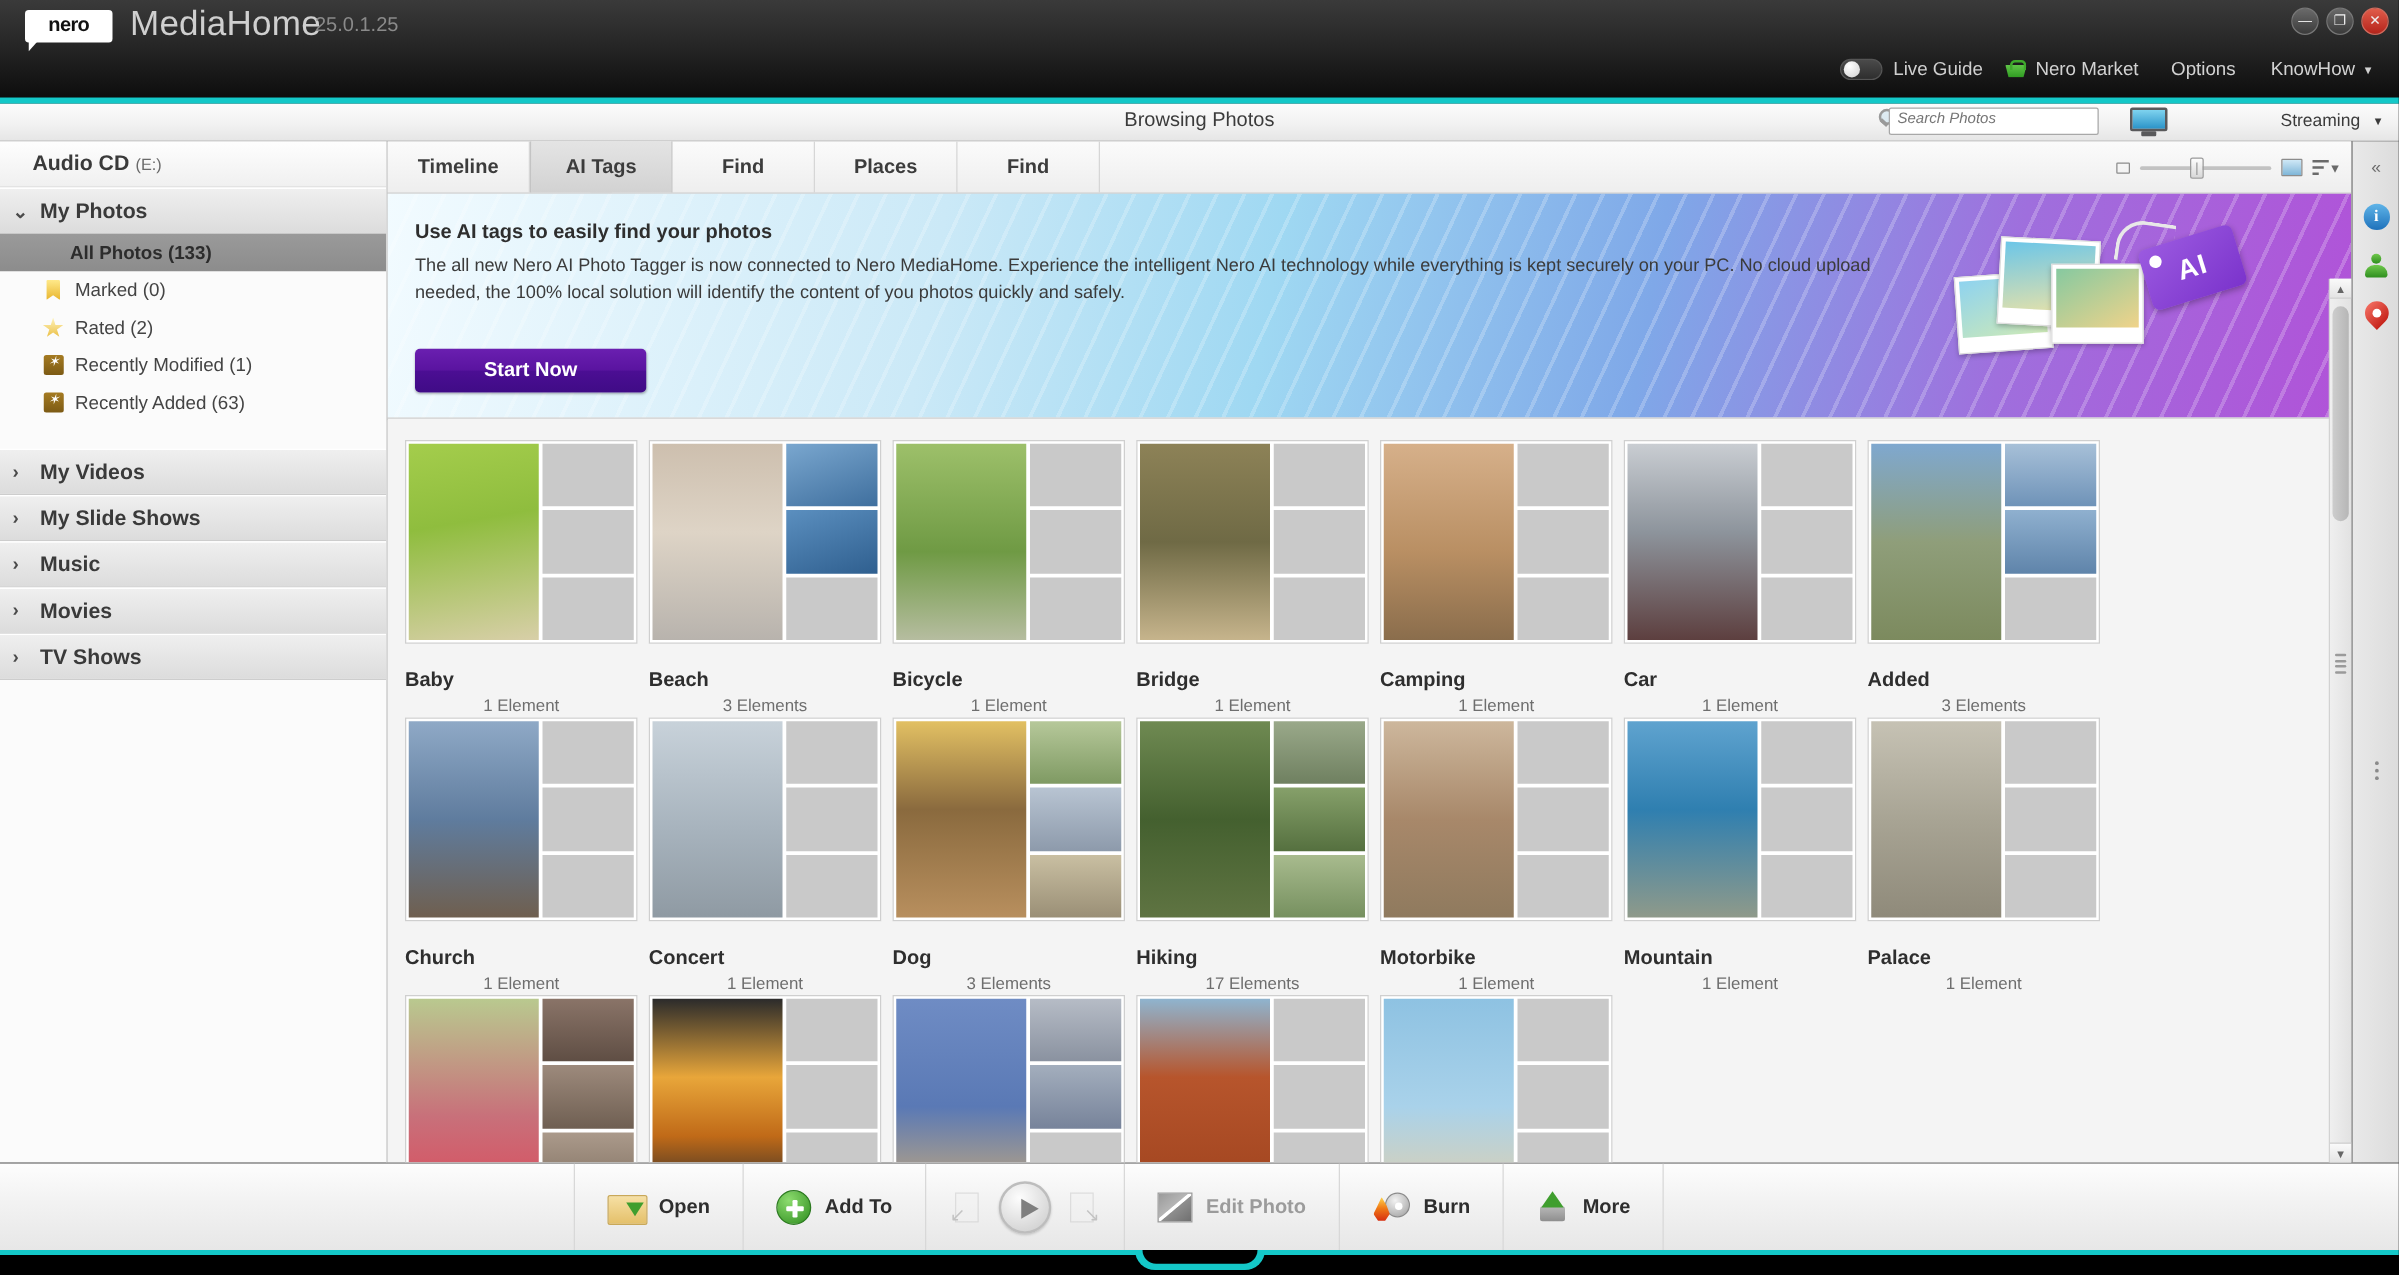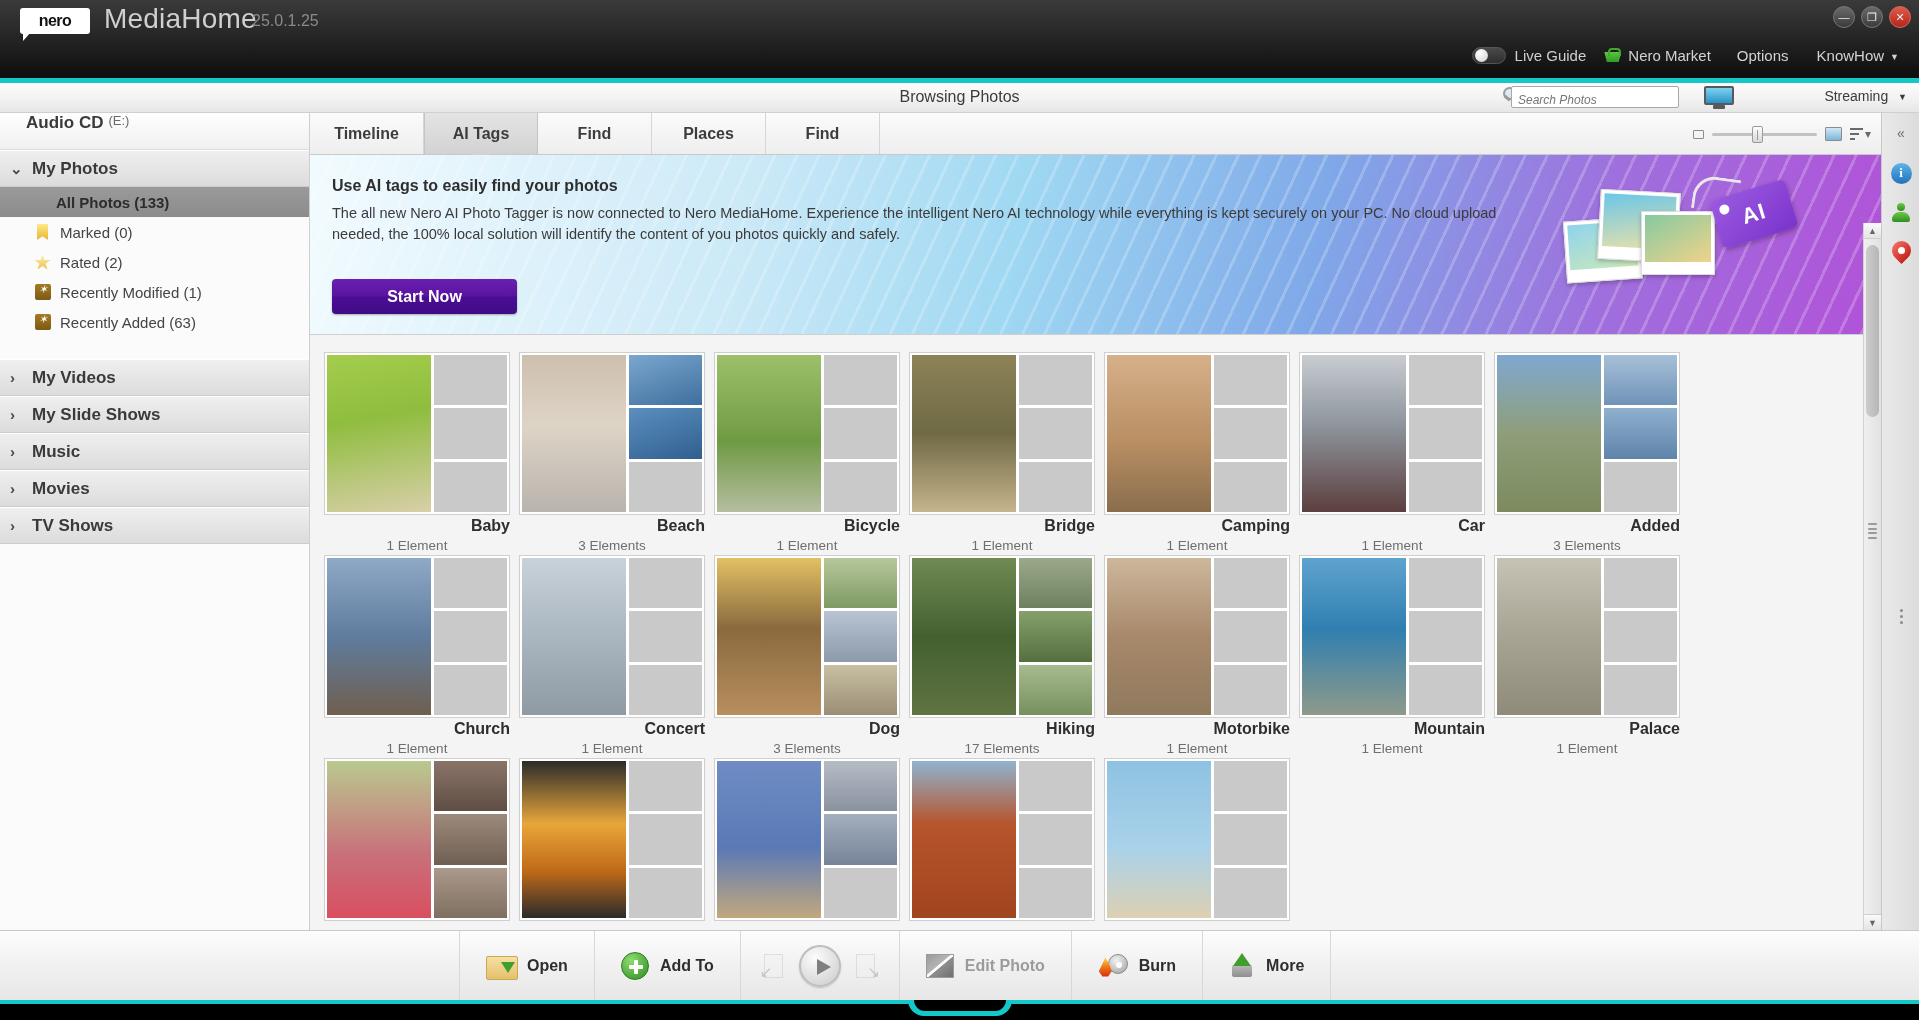--- a/index.html
+++ b/index.html
@@ -88,21 +88,21 @@
     background:linear-gradient(180deg,#fcfcfc 0%,#f2f2f2 55%,#e6e6e6 100%);
     border-bottom:1px solid #cfcfcf;
   }
   .browsing-title{
     position:absolute; left:0; right:0; top:5px; text-align:center;
     font-size:16px; color:#3b3b3b;
   }
   .search-box{
     position:absolute; right:240px; top:3px; width:168px; height:22px;
     background:#fff; border:1px solid #a8a8a8; border-radius:2px;
-    display:flex; align-items:flex-end; padding-left:6px;
+    display:flex; align-items:flex-start; padding-left:6px;
   }
   .search-box input{
     border:none; outline:none; width:100%; font-size:12px; color:#777;
     font-style:italic; font-family:"Liberation Sans",sans-serif; background:transparent;
   }
   .mag{
     position:absolute; right:398px; top:4px; width:19px; height:19px;
   }
   .mag .ring{
     position:absolute; left:1px; top:0px; width:13px; height:13px;
@@ -125,21 +125,21 @@
   }
   .streaming{
     position:absolute; right:12px; top:5px; font-size:14px; color:#3b3b3b; cursor:pointer;
   }
   
   .sidebar{
     position:absolute; left:0; top:113px; width:310px; height:817px;
     background:#fbfbfb; border-right:1px solid #cfcfcf; overflow:hidden;
   }
   .sb-head{
-    height:37px; display:flex; align-items:flex-start; padding-left:26px;
+    height:37px; display:flex; align-items:center; padding-left:26px;
     background:linear-gradient(180deg,#fefefe,#f0f0f0);
     border-bottom:1px solid #dcdcdc;
   }
   .sb-head .t{ font-size:17px; font-weight:bold; color:#3a3a3a;}
   .sb-head .sub{ font-size:13px; color:#6a6a6a; margin-left:5px;}
   .sb-group{
     height:37px; display:flex; align-items:center; padding-left:10px;
     background:linear-gradient(180deg,#efefef,#dcdcdc);
     border-bottom:1px solid #cdcdcd; border-top:1px solid #fff;
     cursor:pointer;
@@ -264,21 +264,21 @@
   .tile{
     height:163px; display:flex; gap:3px;
     background:#fff; border:1px solid #cfcfcf; padding:2px;
   }
   .tile .big{
     width:104px; height:100%; background-size:cover; background-position:center;
   }
   .tile .side{ flex:1; display:flex; flex-direction:column; gap:3px; }
   .tile .side .s{ flex:1; background:#c9c9c9; background-size:cover; background-position:center;}
   .cap-name{
-    text-align:right; font-size:16px; font-weight:bold; color:#2e2e2e; margin-top:2px;
+    text-align:left; font-size:16px; font-weight:bold; color:#2e2e2e; margin-top:21px;
   }
   .cap-cnt{ text-align:center; font-size:13.5px; color:#6e6e6e; margin-top:3px;}
   
   .vscroll{
     position:absolute; right:38px; top:223px; width:18px; bottom:90px;
     background:linear-gradient(90deg,#efefef,#e2e2e2); border-left:1px solid #d2d2d2;
   }
   .vscroll .arw{
     height:16px; display:flex; align-items:center; justify-content:center;
     font-size:9px; color:#666; background:linear-gradient(180deg,#fafafa,#e4e4e4);

